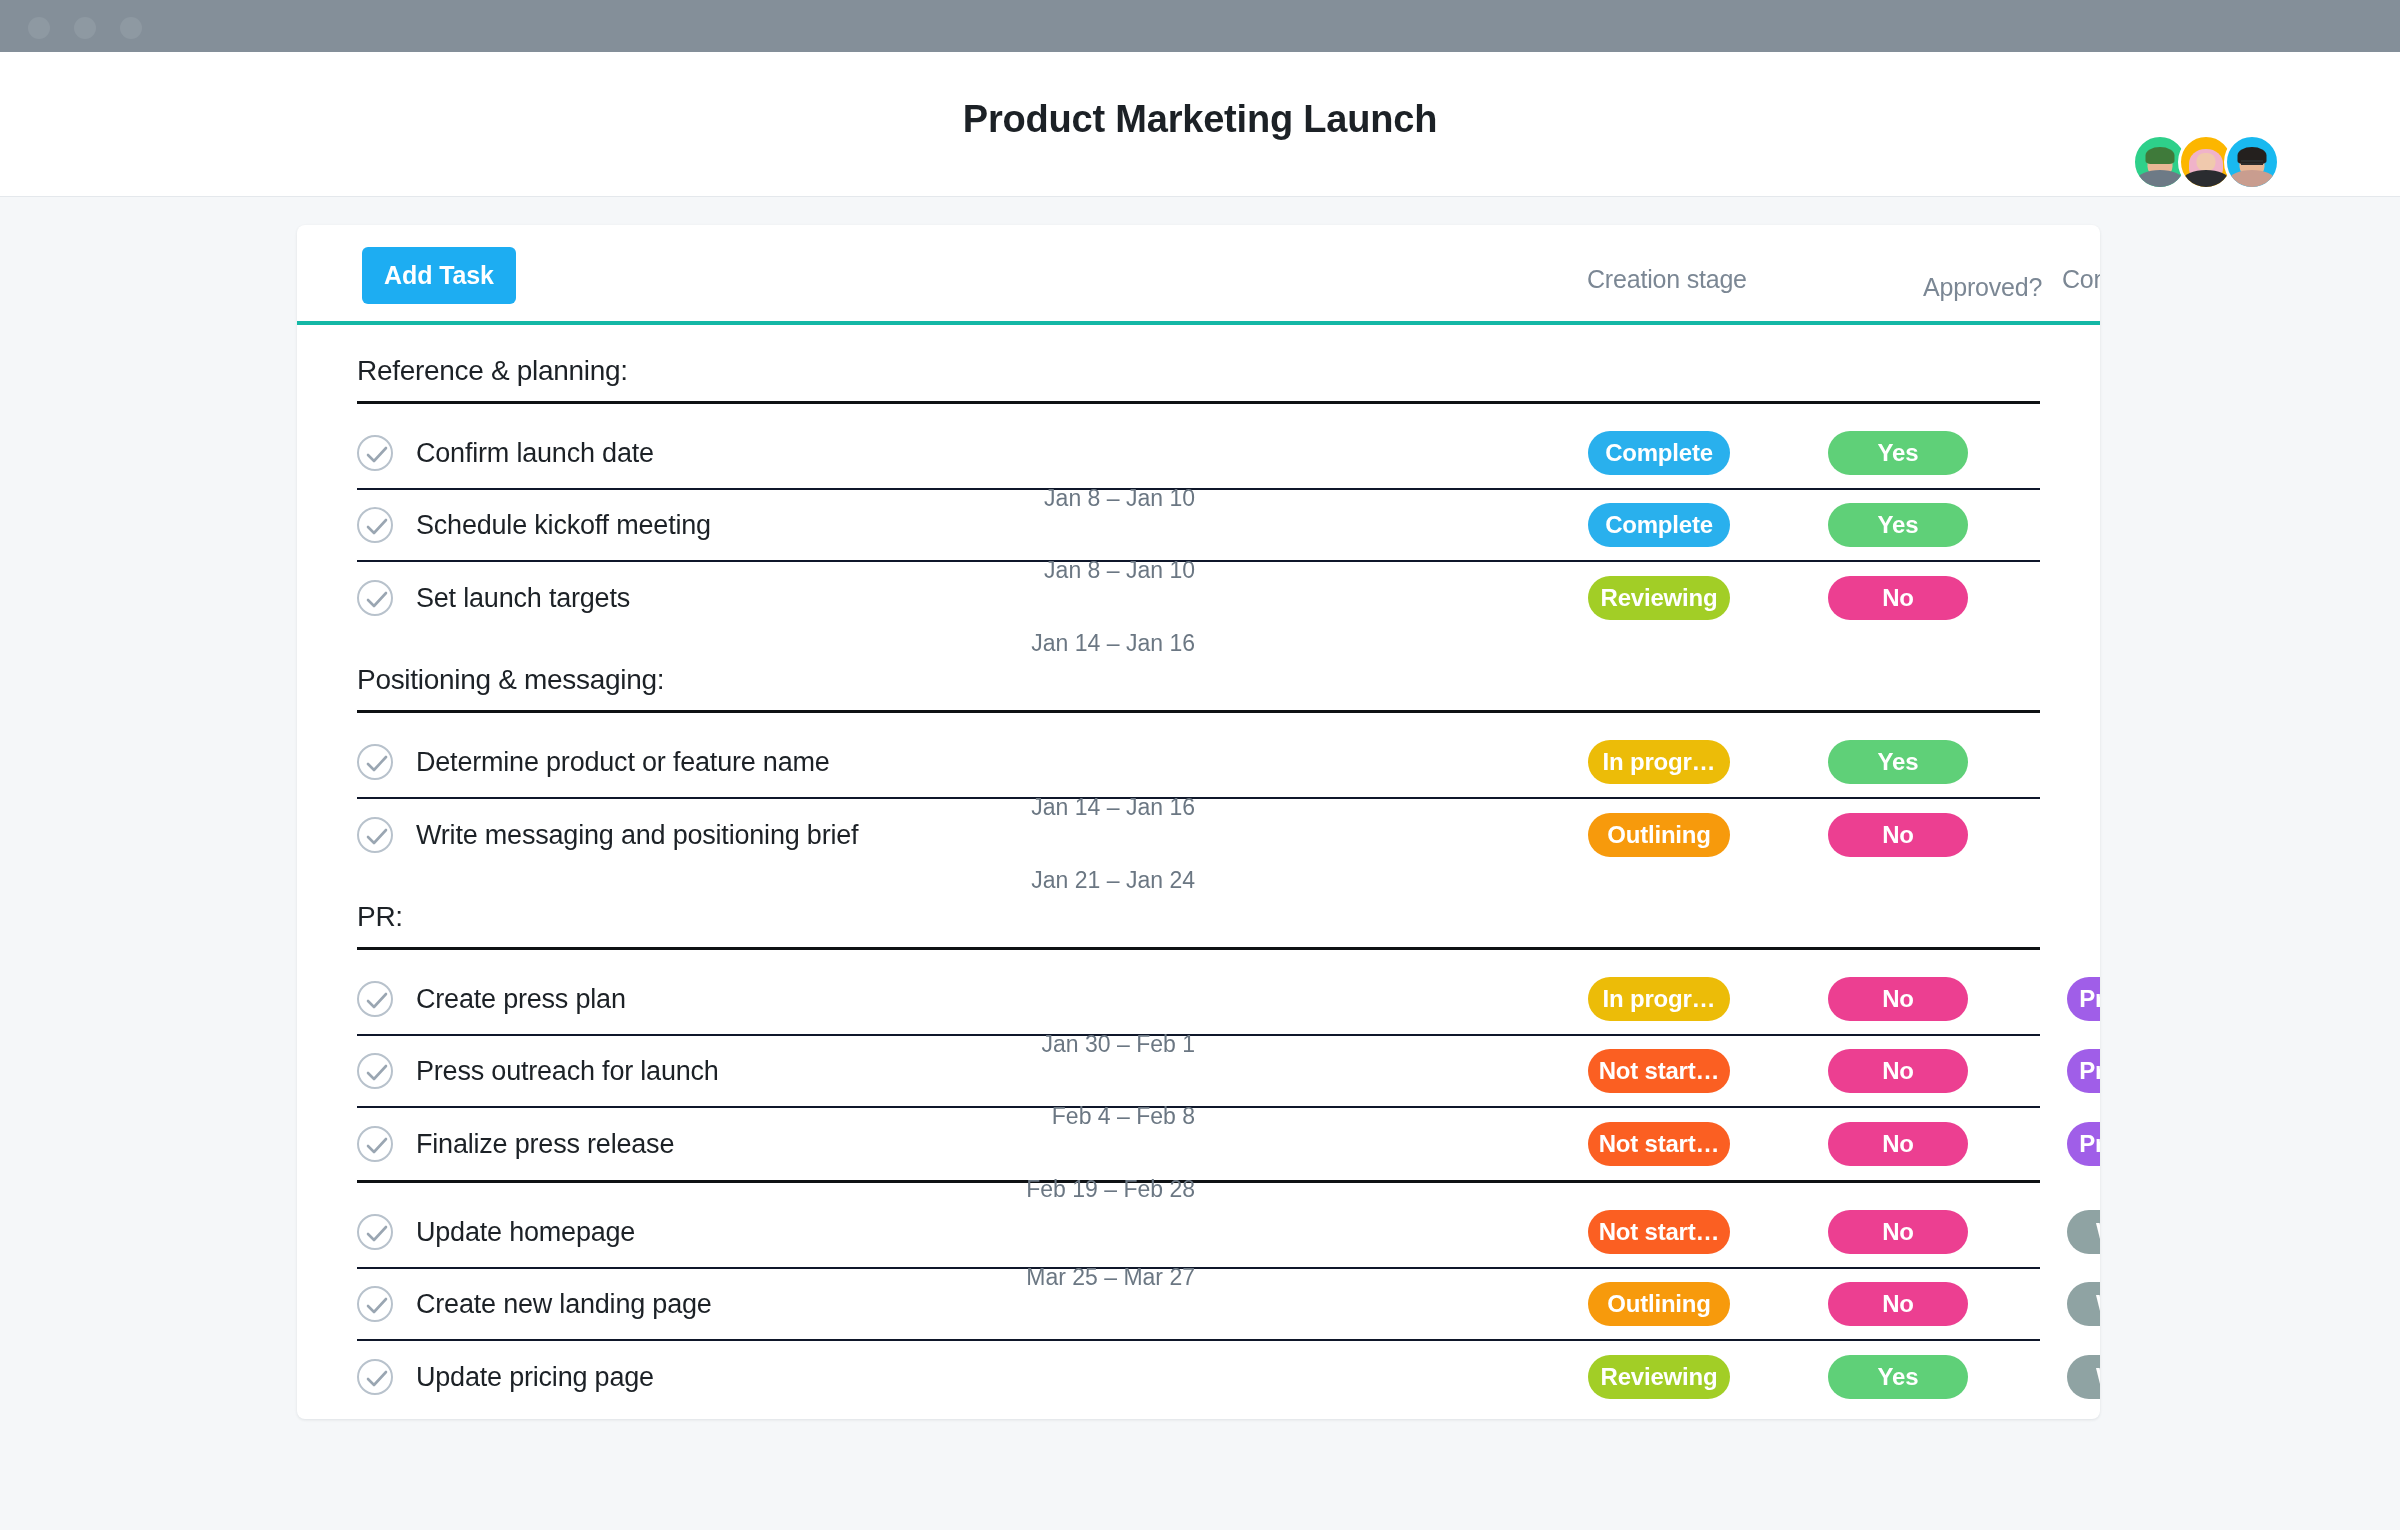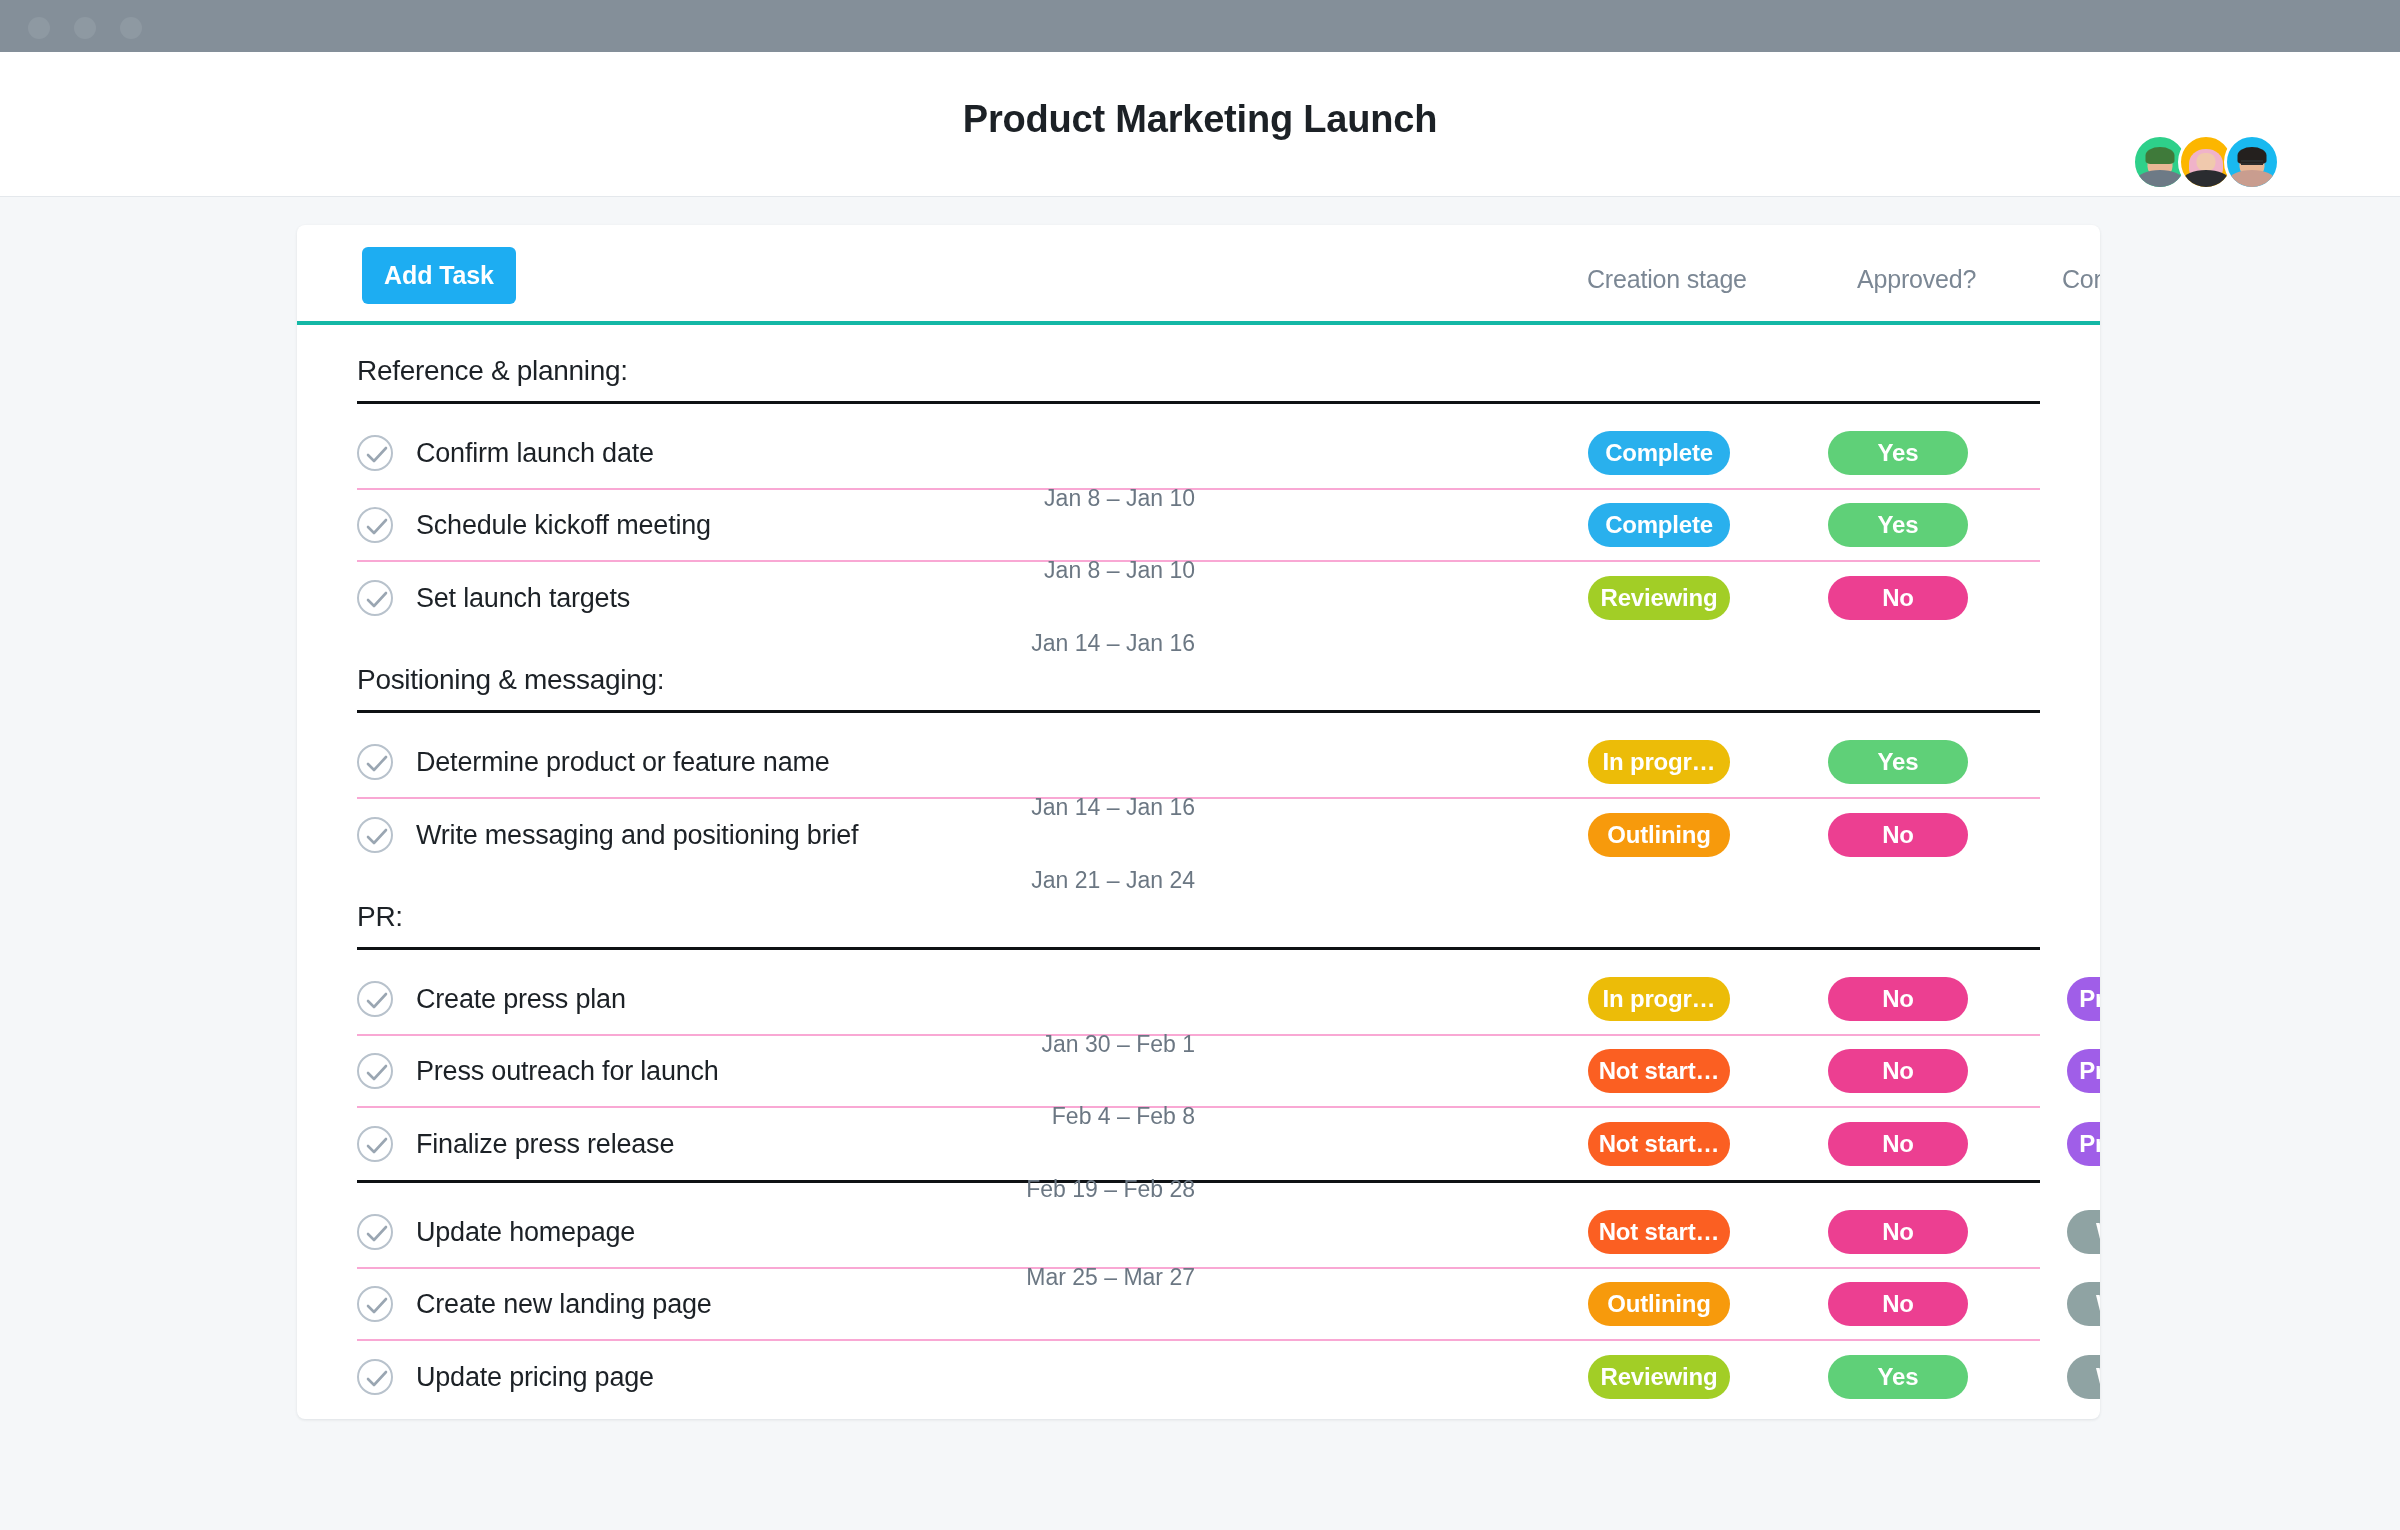--- a/index.html
+++ b/index.html
@@ -152,21 +152,21 @@
   }
   .col-header {
     position: absolute;
     top: 40px;
     font-size: 25px;
     color: #7b8794;
     white-space: nowrap;
     letter-spacing: -0.2px;
   }
   .ch-stage   { left: 1290px; }
-  .ch-approved{ left: 1560px; }
+  .ch-approved{ left: 1626px; margin-top: 8px; }
   .ch-channel { left: 1765px; }
 
   
   .list-body { padding: 0 0 6px 0; }
   .section { padding: 0; }
   .section-title {
     font-size: 28px;
     color: #1c2126;
     padding: 30px 0 14px 60px;
     letter-spacing: -0.3px;
@@ -175,21 +175,21 @@
     height: 3px;
     background: #0e1114;
     margin: 0 60px 0 60px;
   }
   .section-gap { height: 14px; }
 
   .task-row {
     position: relative;
     height: 72px;
     margin: 0 60px;
-    border-bottom: 2px solid #f9a8d4;
+    border-bottom: 2px solid #0f172a;
     display: block;
   }
   .section .task-row:last-child { border-bottom: none; }
 
   .chk {
     position: absolute;
     left: 0; top: 50%;
     transform: translateY(-50%);
     width: 36px; height: 36px;
     border: 2px solid #b8c2cc;

